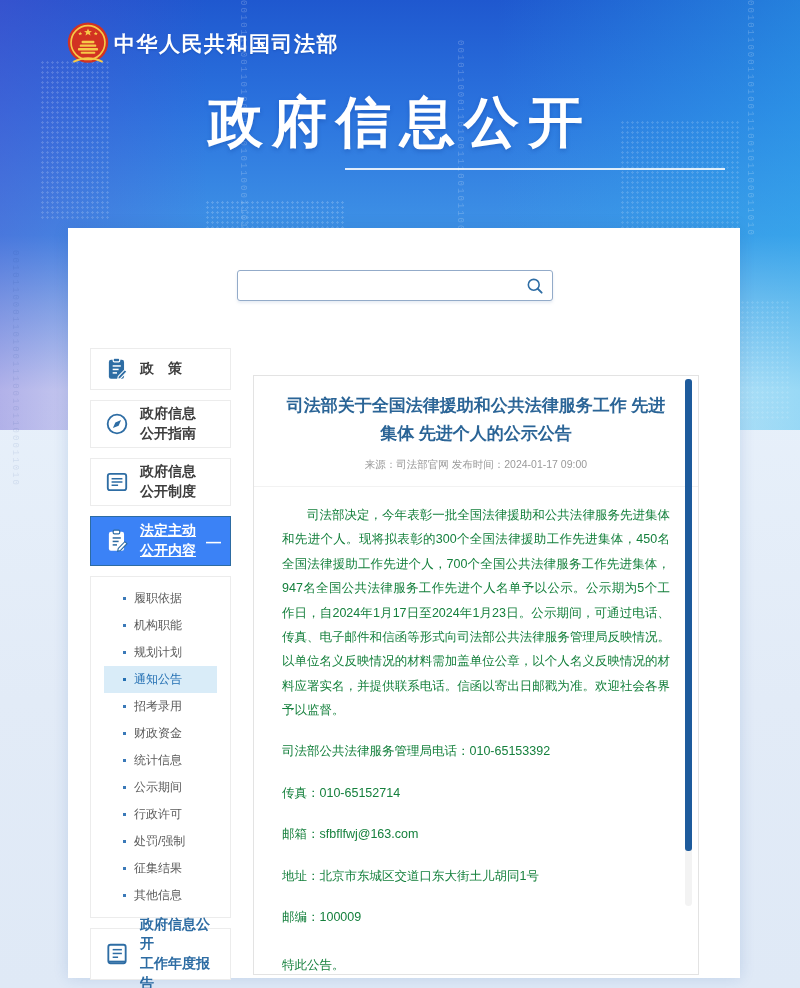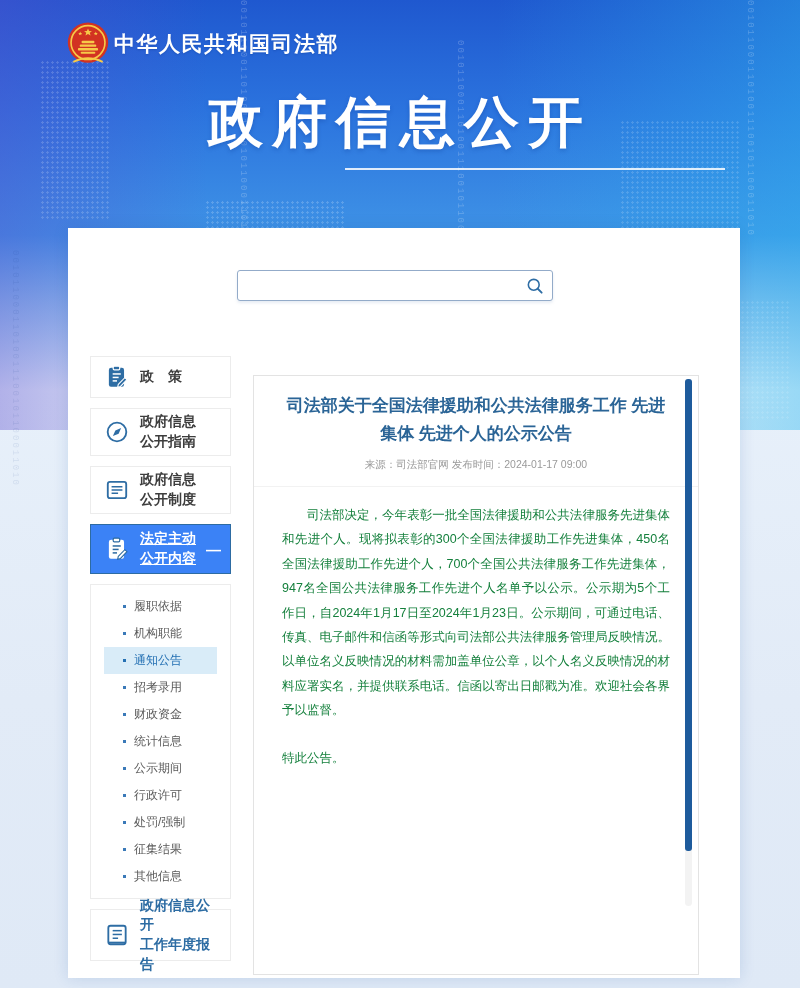--- a/index.html
+++ b/index.html
@@ -112,21 +112,21 @@
     <input class="search-input" type="text" placeholder="" style="">
     <button class="search-btn">
       <span style="display:block;width:20px;height:20px;"><svg viewBox="0 0 24 24" width="20" height="20">
             <circle cx="10.5" cy="10.5" r="6.5" fill="none" stroke="currentColor" stroke-width="1.9"></circle>
             <line x1="15.3" y1="15.3" x2="20" y2="20" stroke="currentColor" stroke-width="2.2" stroke-linecap="round"></line>
           </svg></span>
     </button>
   </div>
 
   <nav class="sidebar">
-    <div id="side-top-mount" style="display:flex;flex-direction:column;gap:10px;margin-top:8px;">
+    <div id="side-top-mount" style="display:flex;flex-direction:column;gap:10px;">
         <div class="side-item h42">
     <span class="side-icon">
             <svg viewBox="0 0 24 24">
               <rect x="4.5" y="3.5" width="14" height="17.5" rx="2" fill="currentColor"></rect>
               <rect x="8.5" y="2" width="6" height="3.4" rx="1" fill="currentColor" class="inv" stroke-width="1.1"></rect>
               <line x1="8" y1="9.2" x2="15.5" y2="9.2" class="inv" stroke-width="1.4"></line>
               <line x1="8" y1="12.4" x2="13.5" y2="12.4" class="inv" stroke-width="1.4"></line>
               <line x1="8" y1="15.6" x2="12" y2="15.6" class="inv" stroke-width="1.4"></line>
               <path d="M13.2 18.8l6-6.2 2 1.9-6 6.2-2.6.7z" fill="currentColor" class="inv" stroke-width="1"></path>
             </svg>
@@ -175,20 +175,24 @@
   </div>
       </div>
     <div class="submenu" id="submenu-mount">
         <div class="sub-item">
     <span class="bullet"></span>
     <span class="sub-label">履职依据</span>
   </div>
         <div class="sub-item">
     <span class="bullet"></span>
     <span class="sub-label">机构职能</span>
+  </div>
+        <div class="sub-item">
+    <span class="bullet"></span>
+    <span class="sub-label">规划计划</span>
   </div>
         <div class="sub-item active">
     <span class="bullet"></span>
     <span class="sub-label">通知公告</span>
   </div>
         <div class="sub-item">
     <span class="bullet"></span>
     <span class="sub-label">招考录用</span>
   </div>
         <div class="sub-item">
@@ -235,20 +239,27 @@
     </div>
   </nav>
 
   <section class="panel">
     <div class="article-head">
       <div class="article-title">司法部关于全国法律援助和公共法律服务工作 先进集体 先进个人的公示公告</div>
       <div class="article-meta">来源：司法部官网 发布时间：2024-01-17 09:00</div>
     </div>
     <div class="article-body">
       <p class="para">司法部决定，今年表彰一批全国法律援助和公共法律服务先进集体和先进个人。现将拟表彰的300个全国法律援助工作先进集体，450名全国法律援助工作先进个人，700个全国公共法律服务工作先进集体，947名全国公共法律服务工作先进个人名单予以公示。公示期为5个工作日，自2024年1月17日至2024年1月23日。公示期间，可通过电话、传真、电子邮件和信函等形式向司法部公共法律服务管理局反映情况。以单位名义反映情况的材料需加盖单位公章，以个人名义反映情况的材料应署实名，并提供联系电话。信函以寄出日邮戳为准。欢迎社会各界予以监督。</p>
+      <div id="contact-mount">
+          <p class="contact-line">司法部公共法律服务管理局电话：010-65153392</p>
+          <p class="contact-line">传真：010-65152714</p>
+          <p class="contact-line">邮箱：sfbflfwj@163.com</p>
+          <p class="contact-line">地址：北京市东城区交道口东大街土儿胡同1号</p>
+          <p class="contact-line">邮编：100009</p>
+        </div>
       <p class="closing">特此公告。</p>
 
     </div>
     <div class="scroll-track">
       <div class="scroll-thumb"></div>
     </div>
   </section>
 </div>
 
 </body></html>

